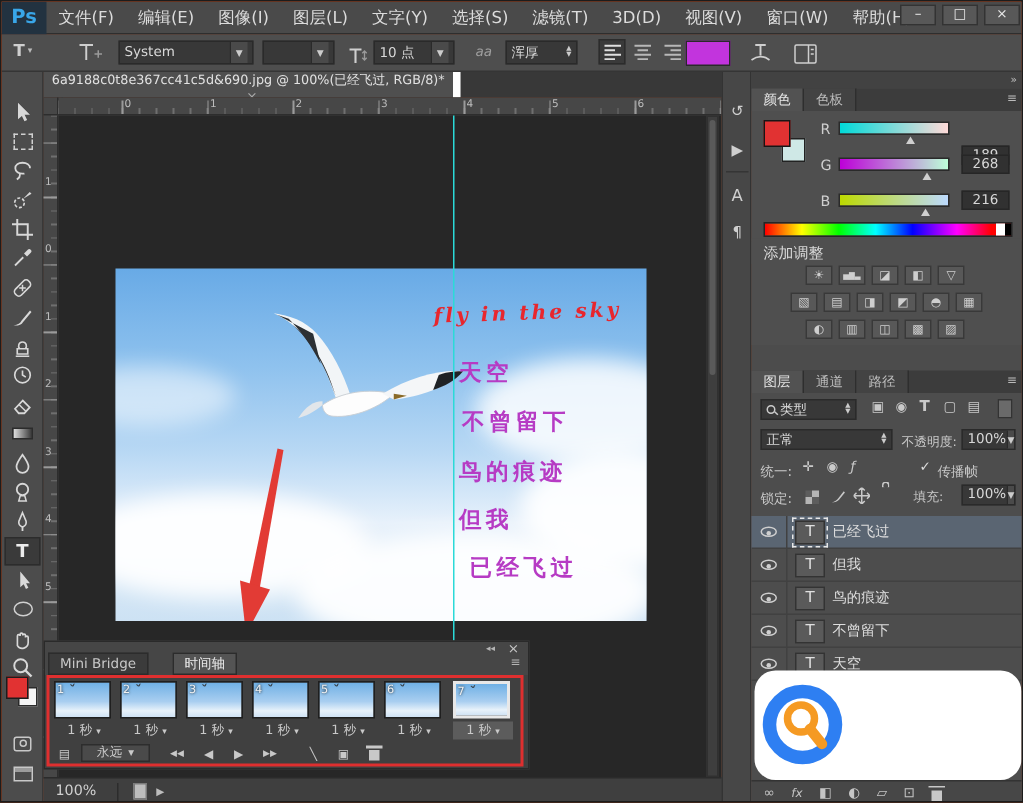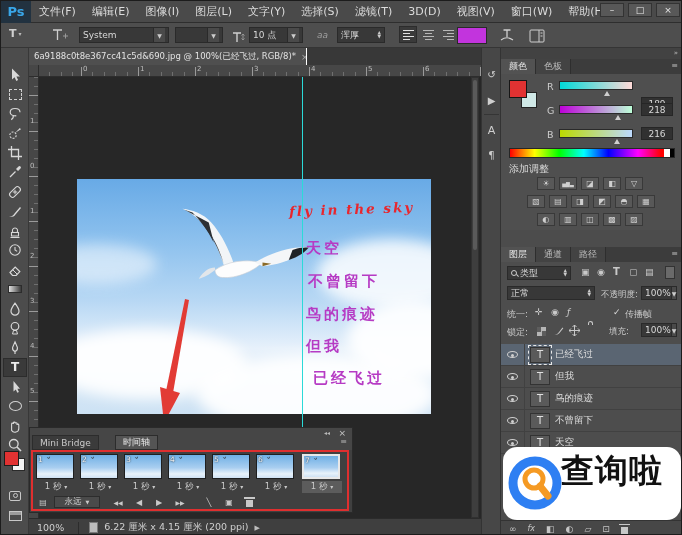--- a/index.html
+++ b/index.html
@@ -17,21 +17,21 @@
   .field{background:#383838;border:1px solid #2a2a2a;color:#d8d8d8;font-size:9px;display:flex;align-items:center;padding:0 3px;height:16px;}
   .dd{margin-left:auto;border-left:1px solid #2a2a2a;background:#4a4a4a;color:#ccc;font-size:6px;width:12px;height:100%;display:flex;align-items:center;justify-content:center;}
   .spin{display:inline-flex;flex-direction:column;line-height:4px;font-size:4.5px;color:#ccc;margin-left:auto;padding-left:3px;}
   .spin::before{content:"▲";}
   .spin::after{content:"▼";}
   .optico{color:#cfcfcf;font-size:11px;}
   .alignbtn{width:18px;height:17px;display:flex;align-items:center;justify-content:center;border:1px solid transparent;}
   .alignbtn.on{background:#3a3a3a;border-color:#2c2c2c;}
   
   #tabbar{left:28px;top:47px;width:654px;height:17px;background:#383838;display:flex;}
-  .doctab{height:17px;display:flex;align-items:center;padding:0 5px;font-size:8.5px;color:#c7c7c7;border-right:1px solid #ffffff;white-space:nowrap;overflow:hidden;}
+  .doctab{height:17px;display:flex;align-items:center;padding:0 5px;font-size:8.5px;color:#c7c7c7;border-right:5px solid #ffffff;white-space:nowrap;overflow:hidden;flex-direction:column;}
   .doctab.active{background:#4f4f4f;color:#e2e2e2;}
   .doctab .x{margin-left:5px;color:#aaa;font-size:9px;}
   
   #toolbar{left:0;top:47px;width:28px;height:488px;background:#4c4c4c;border-right:1px solid #383838;}
   .tool{position:absolute;left:2px;width:24px;height:19px;display:flex;align-items:center;justify-content:center;}
   .tool.sel{background:#3a3a3a;border:1px solid #2c2c2c;}
   .tool svg{display:block;}
   
   #canvas{left:28px;top:64px;width:452px;height:453px;background:#272727;}
   .ruler{background:#474747;color:#b0b0b0;}
@@ -448,21 +448,20 @@
           <span class="trash"></span>
         </div>
     </div>
   </div>
   <div id="redrect" class="abs"></div>
 
   <div id="statusbar" class="abs">
     <span style="margin-left:8px;font-size:9.5px;color:#d0d0d0;">100%</span>
     <span style="margin-left:14px;width:1px;height:12px;background:#2c2c2c;"></span>
     <span style="margin-left:10px;width:9px;height:11px;background:#bdbdbd;border:1px solid #7a7a7a;"></span>
-    <span style="margin-left:6px;font-size:9.5px;color:#cfcfcf;">6.22 厘米 x 4.15 厘米 (200 ppi)</span>
     <span style="margin-left:6px;font-size:7px;color:#bdbdbd;">▶</span>
   </div>
 
   <div id="dockstrip" class="abs">
     <div class="dockico" style="top:18px;">
         <span>↺</span>
       </div>
     <div class="dockico" style="top:44px;">
         <span>▶</span>
       </div>
@@ -494,21 +493,21 @@
       <div class="abs" style="left: 8px; top: 6px; width: 18px; height: 18px; border: 1px solid rgb(22, 22, 22); background-color: rgb(225, 50, 50);"></div>
       <span class="chlabel" style="left:46px;top:7px;">R</span>
       <div class="slider-track" style="left:58px;top:7px;background:linear-gradient(90deg,rgb(0,218,216),rgb(255,218,216));">
           <div class="sthumb" style="left:44px;"></div>
         </div>
       <div class="chval" style="left:140px;top:23px;">189</div>
       <span class="chlabel" style="left:46px;top:31px;">G</span>
       <div class="slider-track" style="left:58px;top:31px;background:linear-gradient(90deg,rgb(189,0,216),rgb(189,255,216));">
           <div class="sthumb" style="left:55px;"></div>
         </div>
-      <div class="chval" style="left:140px;top:29px;">218</div>
+      <div class="chval" style="left:140px;top:29px;">268</div>
       <span class="chlabel" style="left:46px;top:55px;">B</span>
       <div class="slider-track" style="left:58px;top:55px;background:linear-gradient(90deg,rgb(189,218,0),rgb(189,218,255));">
           <div class="sthumb" style="left:54px;"></div>
         </div>
       <div class="chval" style="left:140px;top:53px;">216</div>
       <div class="abs" style="left:8px;top:74px;width:166px;height:10px;border:1px solid #262626;background:linear-gradient(90deg,#f00 0%,#ff0 15%,#0f0 30%,#0ff 45%,#00f 60%,#f0f 78%,#f00 92%);">
         <span style="position:absolute;right:4px;top:0;width:6px;height:100%;background:#fff;"></span>
         <span style="position:absolute;right:0;top:0;width:4px;height:100%;background:#000;"></span>
       </div>
     </div>
@@ -684,16 +683,15 @@
       </div>
     </div>
   </div>
 
   <div id="watermark" class="abs">
     <svg class="abs" style="left:5px;top:9px;" width="54" height="54" viewBox="0 0 54 54">
       <circle cx="27" cy="27" r="22" fill="none" stroke="#2e7ff2" stroke-width="9"></circle>
       <circle cx="26" cy="23" r="9" fill="#fff" stroke="#f59a23" stroke-width="5"></circle>
       <path d="M32 30l8 10" stroke="#f59a23" stroke-width="7" stroke-linecap="round"></path>
     </svg>
-    <div id="wm-title">查询啦</div>
   </div>
 
 </div>
 
 </body></html>

